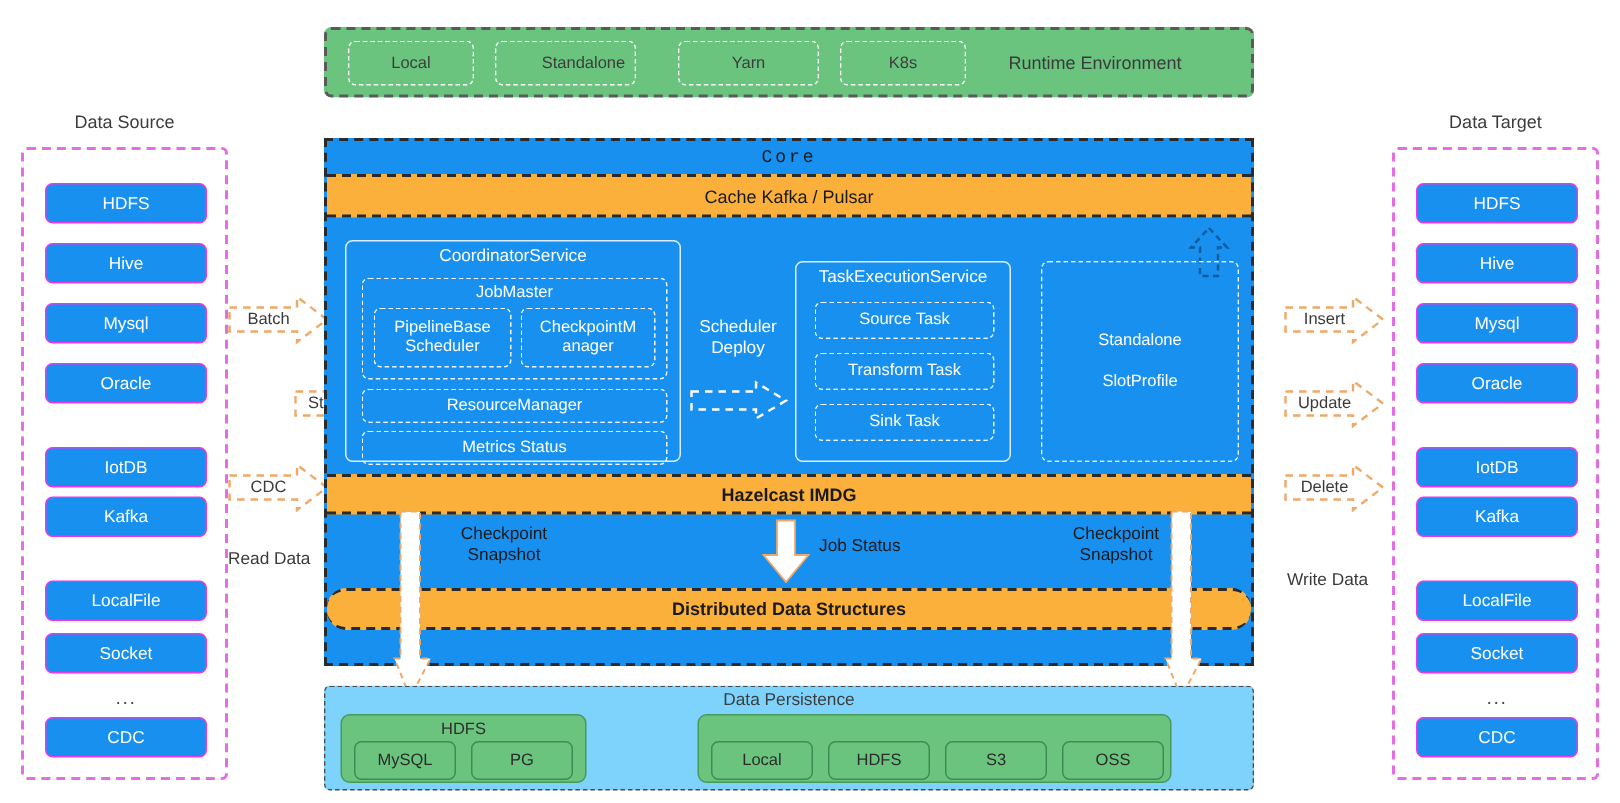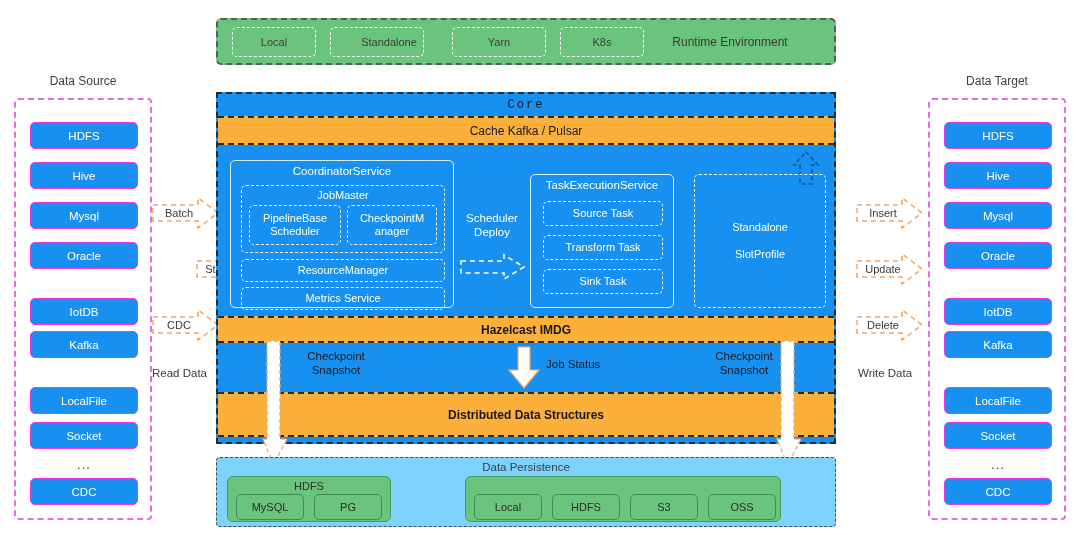--- a/index.html
+++ b/index.html
@@ -219,40 +219,40 @@
       <path d="M1,9 L46,9 L46,2 L66,17 L46,32 L46,25 L1,25 Z" fill="none" stroke="#f0a868" stroke-width="1.6" stroke-dasharray="5,4"></path>
     </svg>
     <div class="lbl">Insert</div>
   </div>
   <div class="flow-arrow" style="left:856px; top:308px; width:68px; height:34px;">
     <svg width="68" height="34" viewBox="0 0 68 34">
       <path d="M1,9 L46,9 L46,2 L66,17 L46,32 L46,25 L1,25 Z" fill="none" stroke="#f0a868" stroke-width="1.6" stroke-dasharray="5,4"></path>
     </svg>
     <div class="lbl">Delete</div>
   </div>
-  <div class="side-note" style="left:858px; top:367px;">Write Data</div>
+  <div class="side-note" style="left:858px; top:381px;">Write Data</div>
 
   <div class="abs core-box">
 
     <div class="core-title">Core</div>
 
     <div class="band-orange plain" style="top:22px; height:29px;">Cache Kafka / Pulsar</div>
 
     <div class="svc-panel" style="left:12px; top:66px; width:224px; height:148px;">
       <div class="svc-title">CoordinatorService</div>
 
       <div class="dash-box with-title" style="left:10px; top:24px; width:204px; height:68px;">
         <div class="dash-title">JobMaster</div>
       </div>
       <div class="dash-box" style="left:18px; top:44px; width:92px; height:40px;">PipelineBase Scheduler</div>
       <div class="dash-box" style="left:116px; top:44px; width:90px; height:40px;">CheckpointM anager</div>
 
       <div class="dash-box" style="left:10px; top:98px; width:204px; height:23px;">ResourceManager</div>
 
-      <div class="dash-box" style="left:10px; top:126px; width:204px; height:23px;">Metrics Service</div>
+      <div class="dash-box" style="left:10px; top:126px; width:204px; height:23px;">Metrics Status</div>
     </div>
 
     <div class="core-note" style="left:240px; top:118px; width:68px;">Scheduler Deploy</div>
     <svg class="abs" style="left:242px; top:160px;" width="66" height="26" viewBox="0 0 66 26">
       <path d="M1,7 L44,7 L44,1 L64,13 L44,25 L44,19 L1,19 Z" fill="none" stroke="#ffffff" stroke-width="1.6" stroke-dasharray="5,4"></path>
     </svg>
 
     <svg class="abs" style="left:574px; top:56px;" width="28" height="36" viewBox="0 0 28 36">
       <path d="M14,2 L26,15 L20,15 L20,34 L8,34 L8,15 L2,15 Z" fill="none" stroke="#0a5a98" stroke-width="1.6" stroke-dasharray="4,3"></path>
     </svg>
@@ -272,21 +272,21 @@
     <div class="band-orange" style="top:222px; height:27px;">Hazelcast IMDG</div>
 
     <div class="core-note dark" style="left:70px; top:256px; width:96px;">Checkpoint Snapshot</div>
     <div class="core-note dark" style="left:478px; top:256px; width:96px;">Checkpoint Snapshot</div>
 
     <svg class="abs" style="left:288px; top:252px;" width="36" height="44" viewBox="0 0 36 44">
       <path d="M12,1 L24,1 L24,24 L33,24 L18,42 L3,24 L12,24 Z" fill="#ffffff" stroke="#f0a868" stroke-width="1.2"></path>
     </svg>
     <div class="core-note dark" style="left:328px; top:264px; width:80px; text-align:left;">Job Status</div>
 
-    <div class="band-orange" style="top:298px; height:45px;">Distributed Data Structures</div>
+    <div class="band-orange" style="top:298px; height:28px;border-radius:13px;">Distributed Data Structures</div>
   </div>
 
   <svg class="abs" style="left:262px; top:341px;" width="26" height="126" viewBox="0 0 26 126">
     <path d="M5,0 L18,0 L18,98 L25,98 L11.5,124 L1,98 L5,98 Z" fill="#ffffff" stroke="#f0a868" stroke-width="1.3" stroke-dasharray="4,3"></path>
   </svg>
   <svg class="abs" style="left:776px; top:341px;" width="26" height="126" viewBox="0 0 26 126">
     <path d="M5,0 L18,0 L18,98 L25,98 L11.5,124 L1,98 L5,98 Z" fill="#ffffff" stroke="#f0a868" stroke-width="1.3" stroke-dasharray="4,3"></path>
   </svg>
 
   <div class="abs persist-box">

